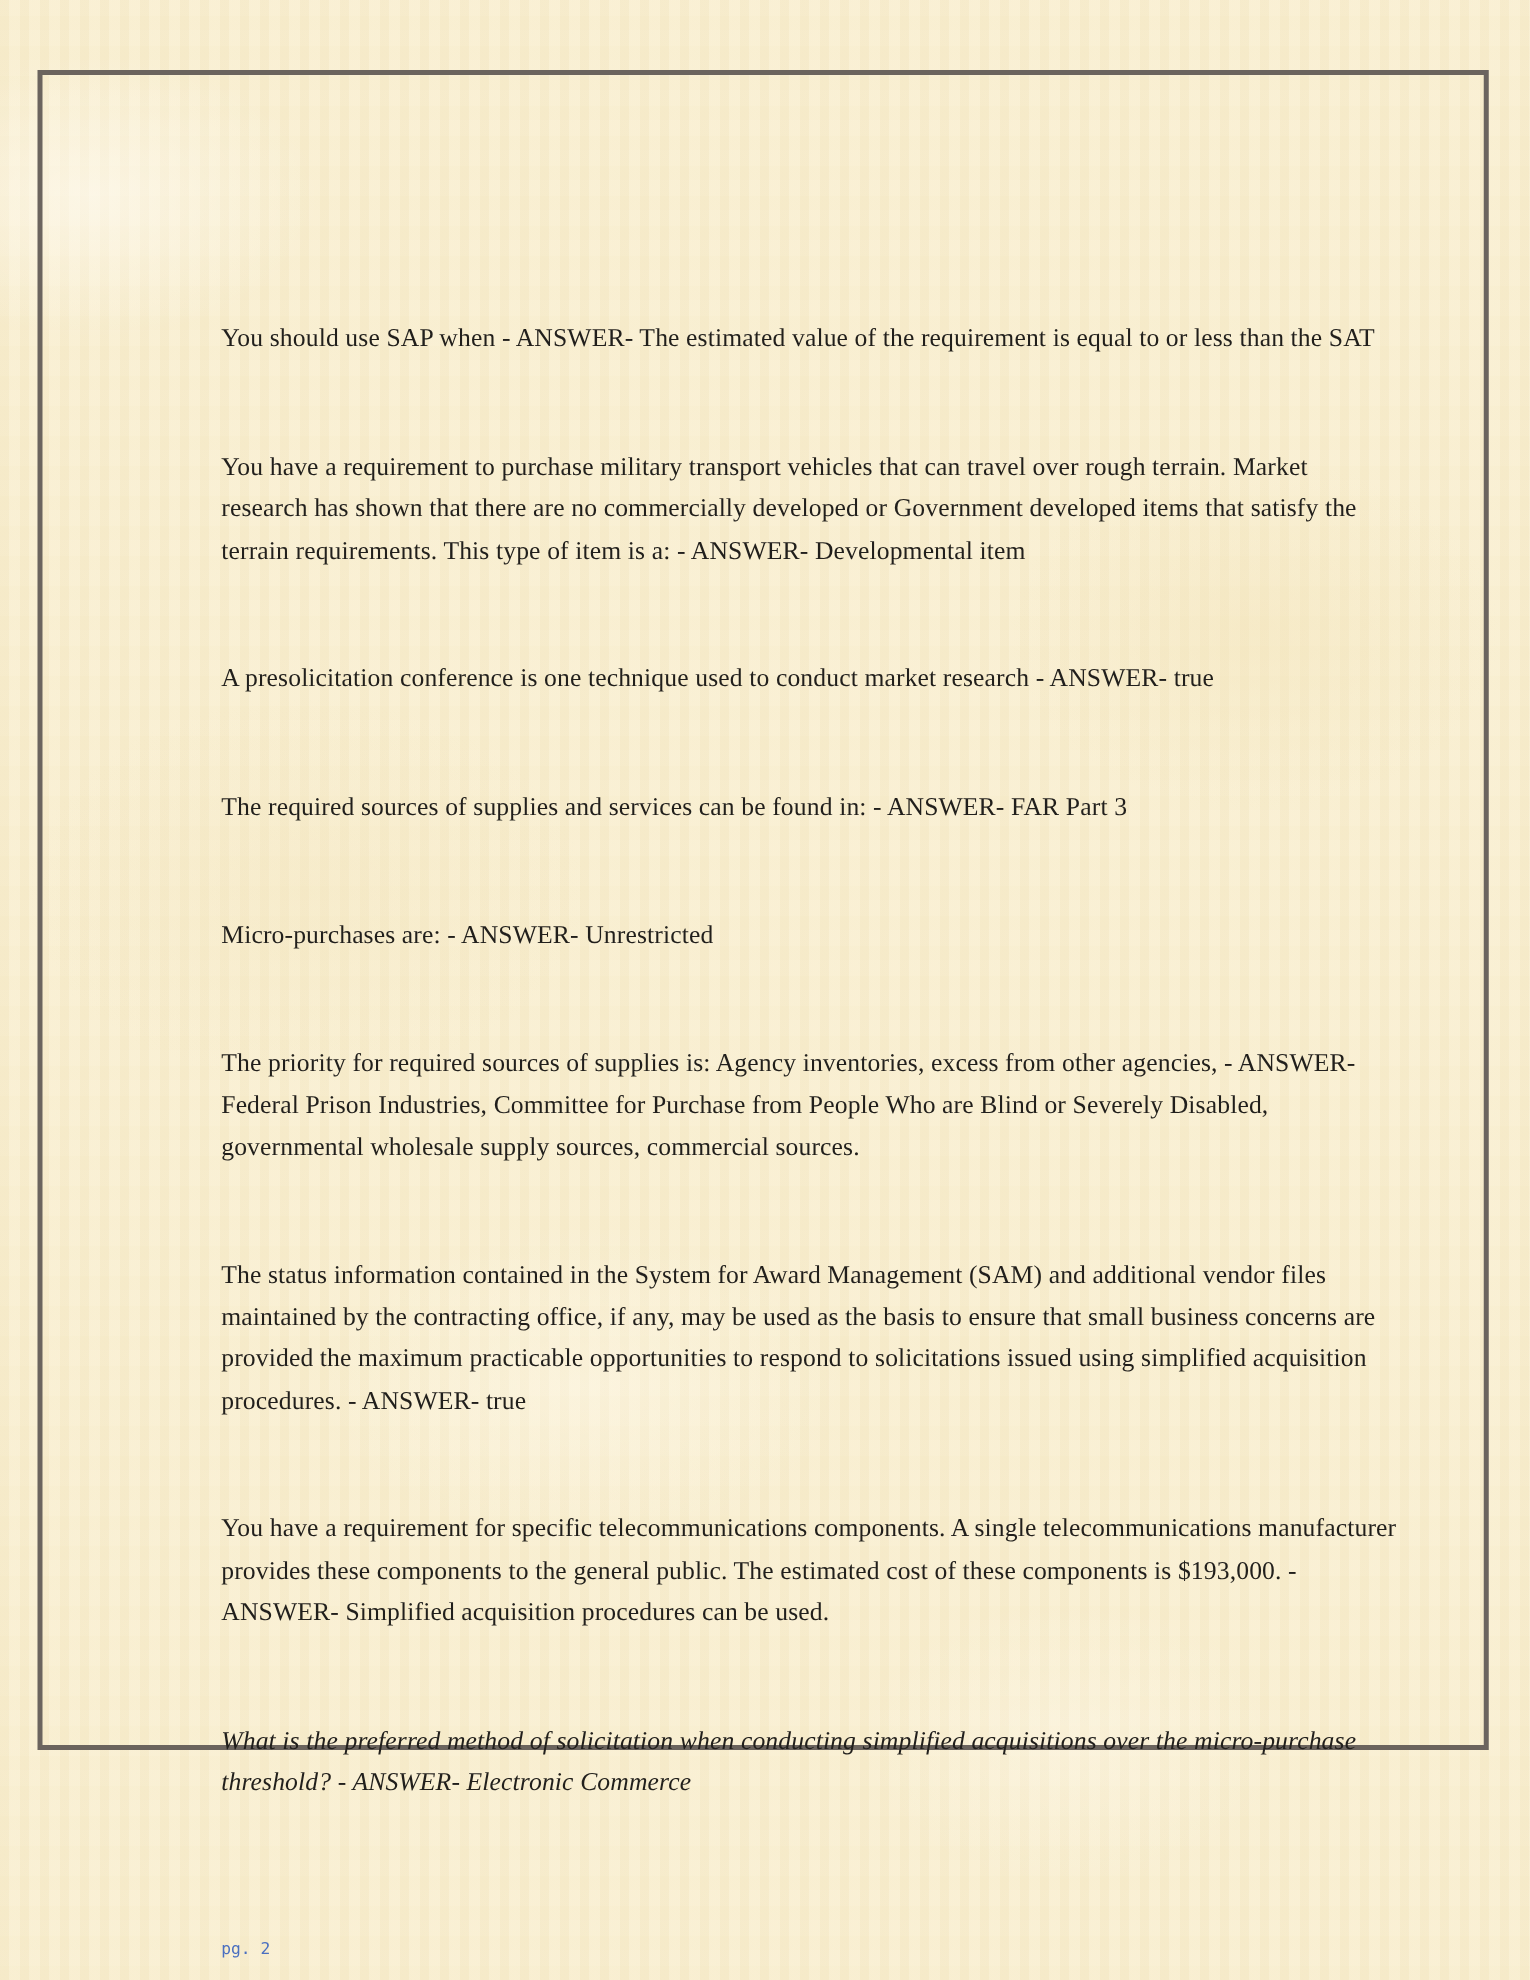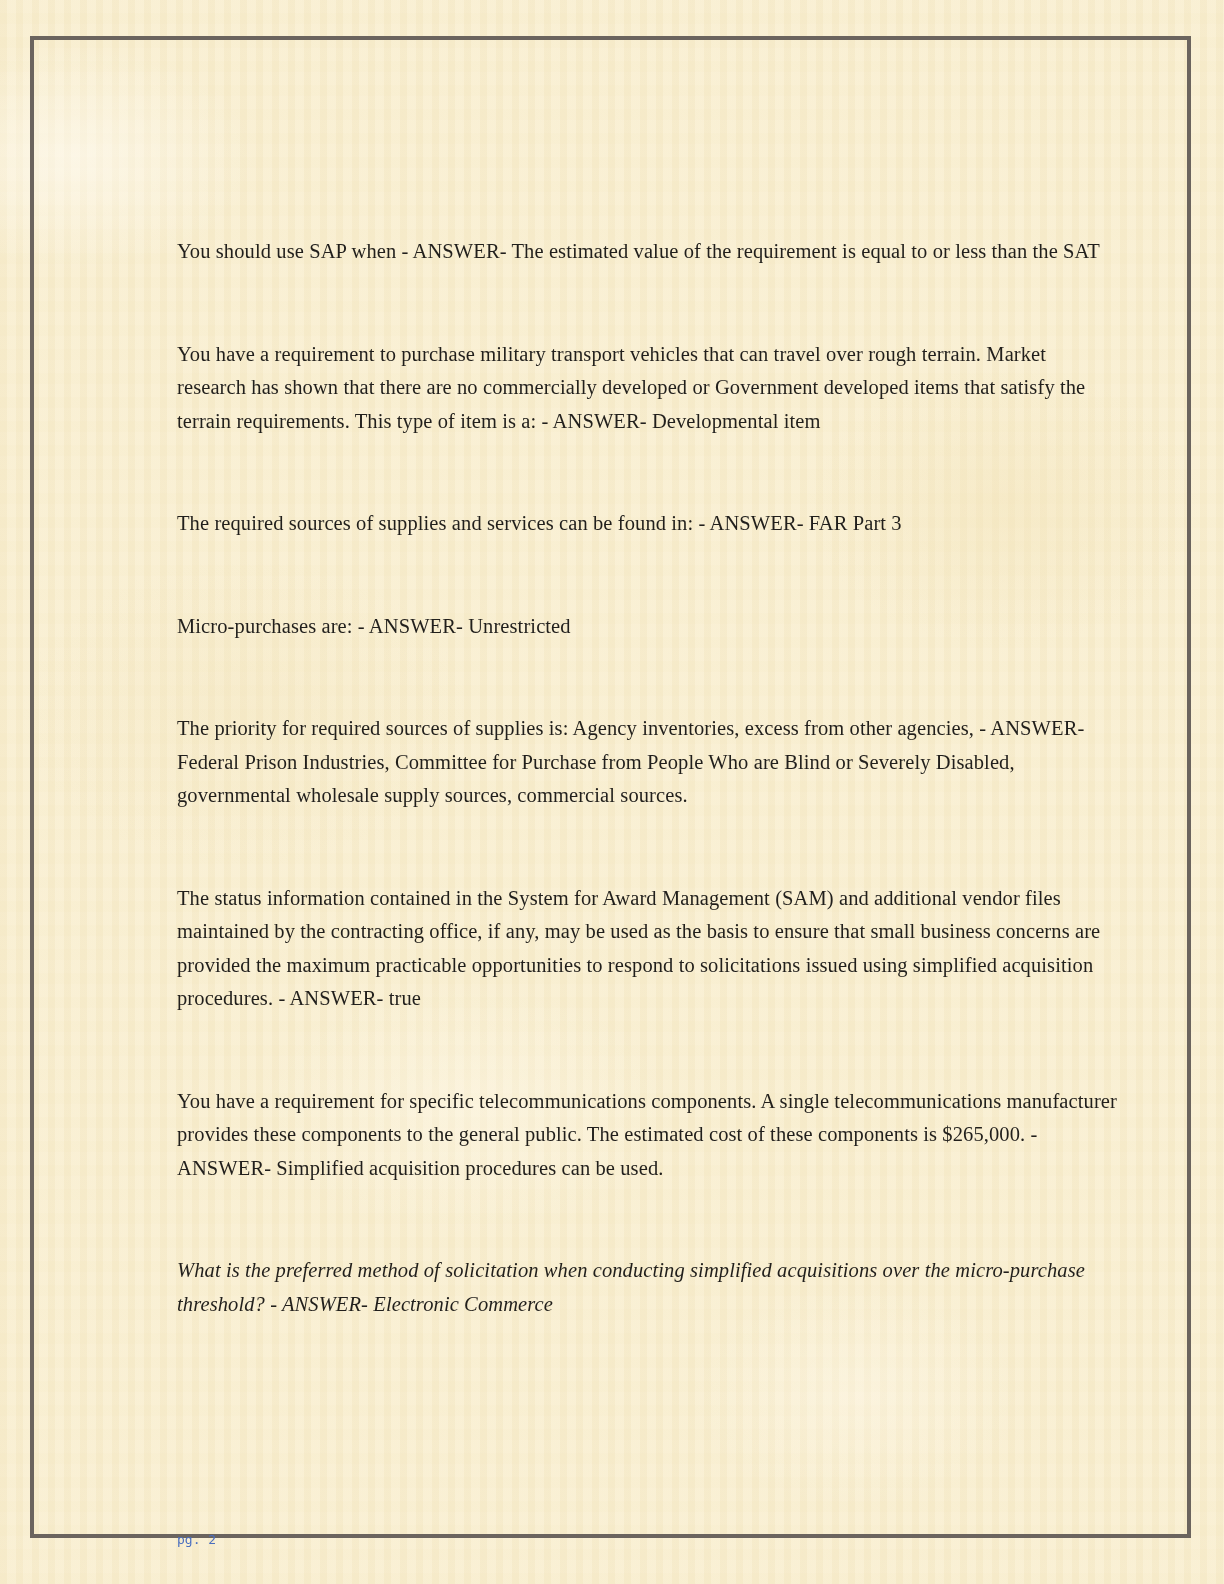--- a/index.html
+++ b/index.html
@@ -30,23 +30,23 @@
       radial-gradient(ellipse 300px 180px at 38% 70%, rgba(255,250,238,0.40), rgba(255,250,238,0) 70%),
       radial-gradient(ellipse 280px 200px at 82% 32%, rgba(243,228,186,0.45), rgba(243,228,186,0) 70%),
       radial-gradient(ellipse 240px 160px at 70% 88%, rgba(255,250,240,0.35), rgba(255,250,240,0) 70%),
       radial-gradient(ellipse 320px 220px at 20% 45%, rgba(243,229,190,0.35), rgba(243,229,190,0) 70%),
       repeating-linear-gradient(90deg, rgba(236,220,178,0.18) 0px, rgba(236,220,178,0.18) 7px, rgba(255,248,232,0.14) 7px, rgba(255,248,232,0.14) 16px),
       repeating-linear-gradient(0deg, rgba(245,233,198,0.12) 0px, rgba(245,233,198,0.12) 11px, rgba(252,244,224,0.12) 11px, rgba(252,244,224,0.12) 24px);
   }
   .frame {
     position: absolute;
     left: 30px;
-    top: 36px;
+    top: 56px;
     width: 1161px;
-    height: 1502px;
+    height: 1344px;
     border: 4px solid var(--border);
   }
   .content {
     position: absolute;
     left: 143px;
     top: 195px;
     width: 940px;
   }
   .para {
     font-size: 20.5px;
@@ -66,22 +66,23 @@
   }
 </style>
 </head>
 <body>
 
 <div class="page">
   <div class="frame">
     <div class="content">
       <p class="para">You should use SAP when - ANSWER- The estimated value of the requirement is equal to or less than the SAT</p>
       <p class="para">You have a requirement to purchase military transport vehicles that can travel over rough terrain. Market research has shown that there are no commercially developed or Government developed items that satisfy the terrain requirements. This type of item is a: - ANSWER- Developmental item</p>
+      <p class="para">A presolicitation conference is one technique used to conduct market research - ANSWER- true</p>
       <p class="para">The required sources of supplies and services can be found in: - ANSWER- FAR Part 3</p>
       <p class="para">Micro-purchases are: - ANSWER- Unrestricted</p>
       <p class="para">The priority for required sources of supplies is: Agency inventories, excess from other agencies, - ANSWER- Federal Prison Industries, Committee for Purchase from People Who are Blind or Severely Disabled, governmental wholesale supply sources, commercial sources.</p>
       <p class="para">The status information contained in the System for Award Management (SAM) and additional vendor files maintained by the contracting office, if any, may be used as the basis to ensure that small business concerns are provided the maximum practicable opportunities to respond to solicitations issued using simplified acquisition procedures. - ANSWER- true</p>
-      <p class="para">You have a requirement for specific telecommunications components. A single telecommunications manufacturer provides these components to the general public. The estimated cost of these components is $265,000. - ANSWER- Simplified acquisition procedures can be used.</p>
+      <p class="para">You have a requirement for specific telecommunications components. A single telecommunications manufacturer provides these components to the general public. The estimated cost of these components is $193,000. - ANSWER- Simplified acquisition procedures can be used.</p>
       <p class="para">What is the preferred method of solicitation when conducting simplified acquisitions over the micro-purchase threshold? - ANSWER- Electronic Commerce</p>
     </div>
     <div class="page-number">pg. 2</div>
   </div>
 </div>
 
 </body></html>

